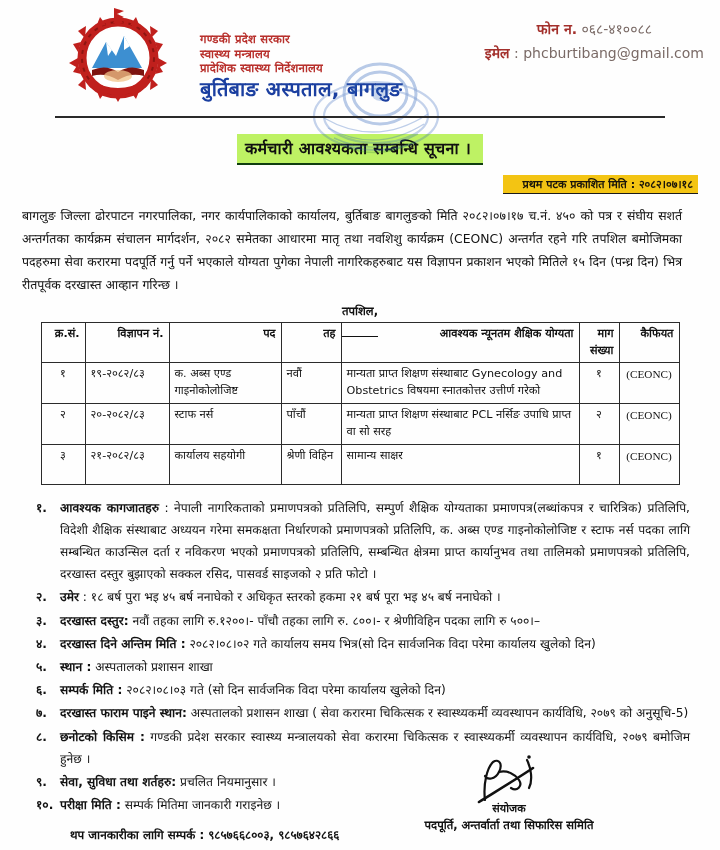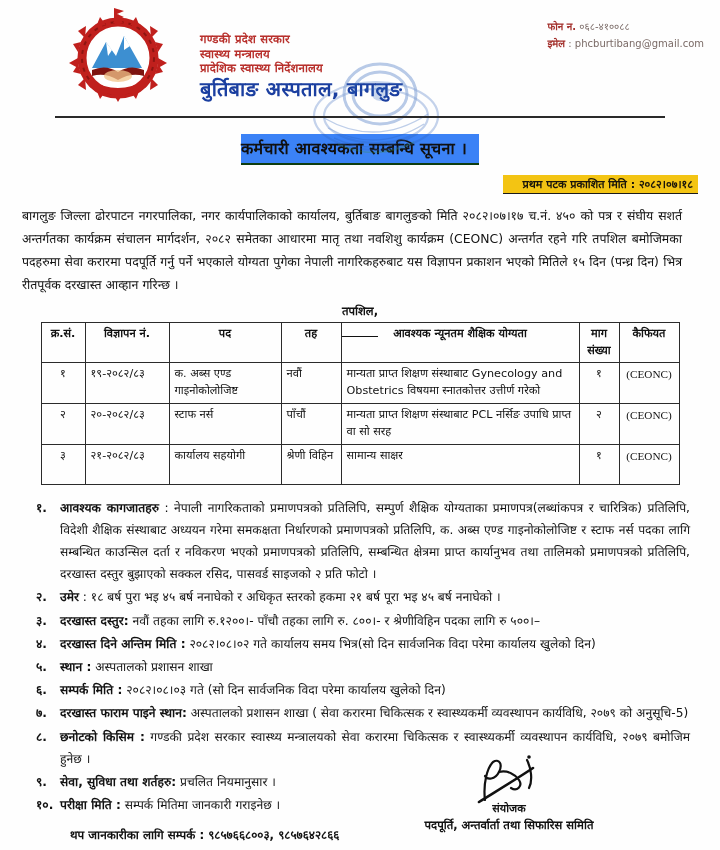--- a/index.html
+++ b/index.html
@@ -46,21 +46,21 @@
     font-weight: 700;
     margin-top: 1px;
     letter-spacing: .3px;
   }
   .contact-block {
     position: absolute;
     right: 16px; top: 18px;
     text-align: left;
     line-height: 1.7;
   }
-  .contact-line { font-size: 10px; color: #8c2f2c; white-space: nowrap; }
+  .contact-line { font-size: 14px; color: #8c2f2c; white-space: nowrap; text-align: center; }
   .contact-line .lbl { font-weight: 700; color: #a3302c; }
   .contact-line .val { color: #7a6a66; }
   .rule {
     position: absolute;
     left: 55px; right: 55px; top: 116px;
     border-top: 2px solid #2a2a2a;
   }
 
   
   .stamp {
@@ -68,25 +68,25 @@
     left: 298px; top: 48px;
     width: 170px; height: 110px;
     opacity: .55;
     pointer-events: none;
   }
 
   
   .title-wrap { text-align: center; margin-top: 16px; }
   .doc-title {
     display: inline-block;
-    background: #3b82f6;
+    background: #bef264;
     color: #101010;
     font-size: 16px;
     font-weight: 700;
-    padding: 3px 12px 4px 0;
+    padding: 3px 12px 4px 8px;
     border-bottom: 2px solid #0f3d0f;
     letter-spacing: .3px;
   }
   .pubdate-wrap { text-align: right; padding-right: 22px; margin-top: 8px; }
   .pubdate {
     display: inline-block;
     background: #f3c413;
     color: #19150a;
     font-size: 11px;
     font-weight: 700;
@@ -124,21 +124,21 @@
   table.vac th, table.vac td {
     border: 1px solid #2b2b2b;
     padding: 3px 5px;
     font-size: 11.2px;
     color: #111;
     vertical-align: top;
     line-height: 1.5;
   }
   table.vac th {
     font-weight: 700;
-    text-align: center;
+    text-align: right;
     height: 34px;
   }
   table.vac td { height: 40px; }
   .c-sn    { width: 44px;  text-align: center; }
   .c-adno  { width: 84px;  }
   .c-post  { width: 112px; }
   .c-level { width: 60px; }
   .c-qual  { width: 238px; }
   .c-num   { width: 40px;  text-align: center; }
   .c-rem   { width: 60px;  text-align: center; }

